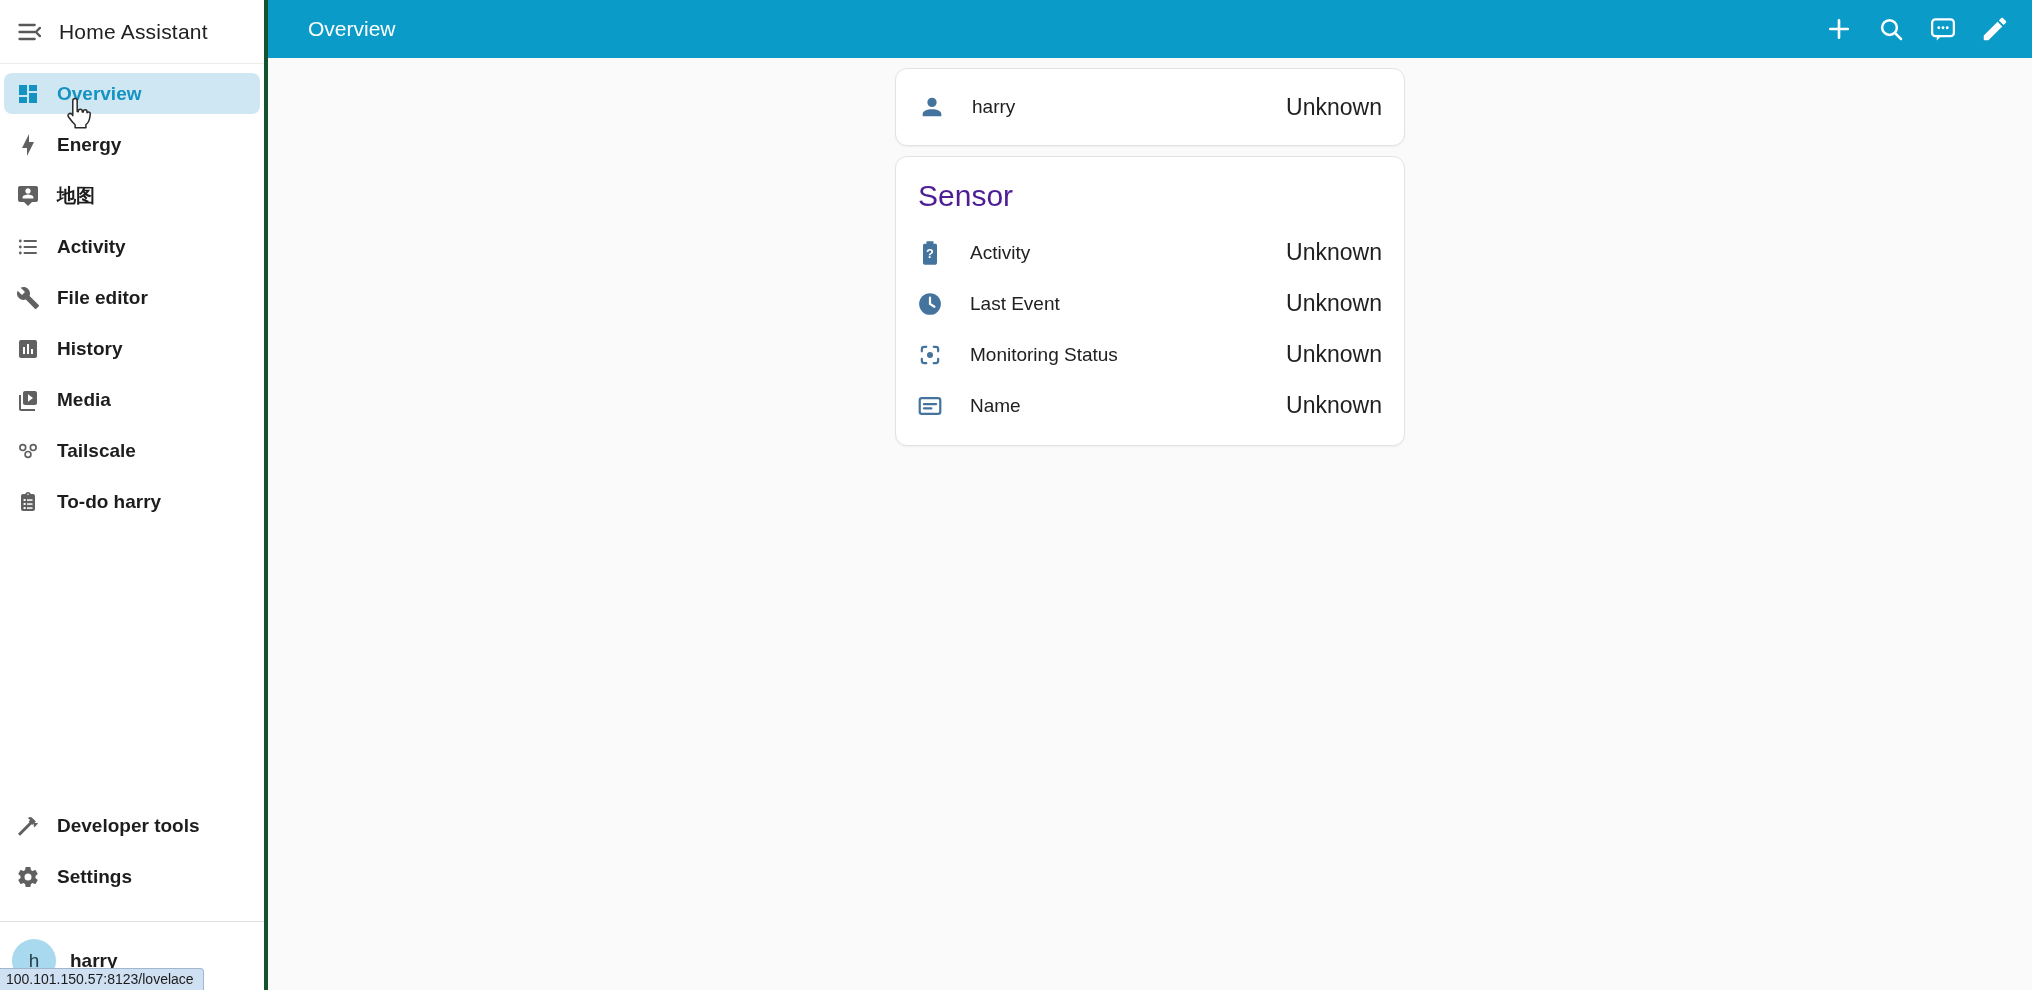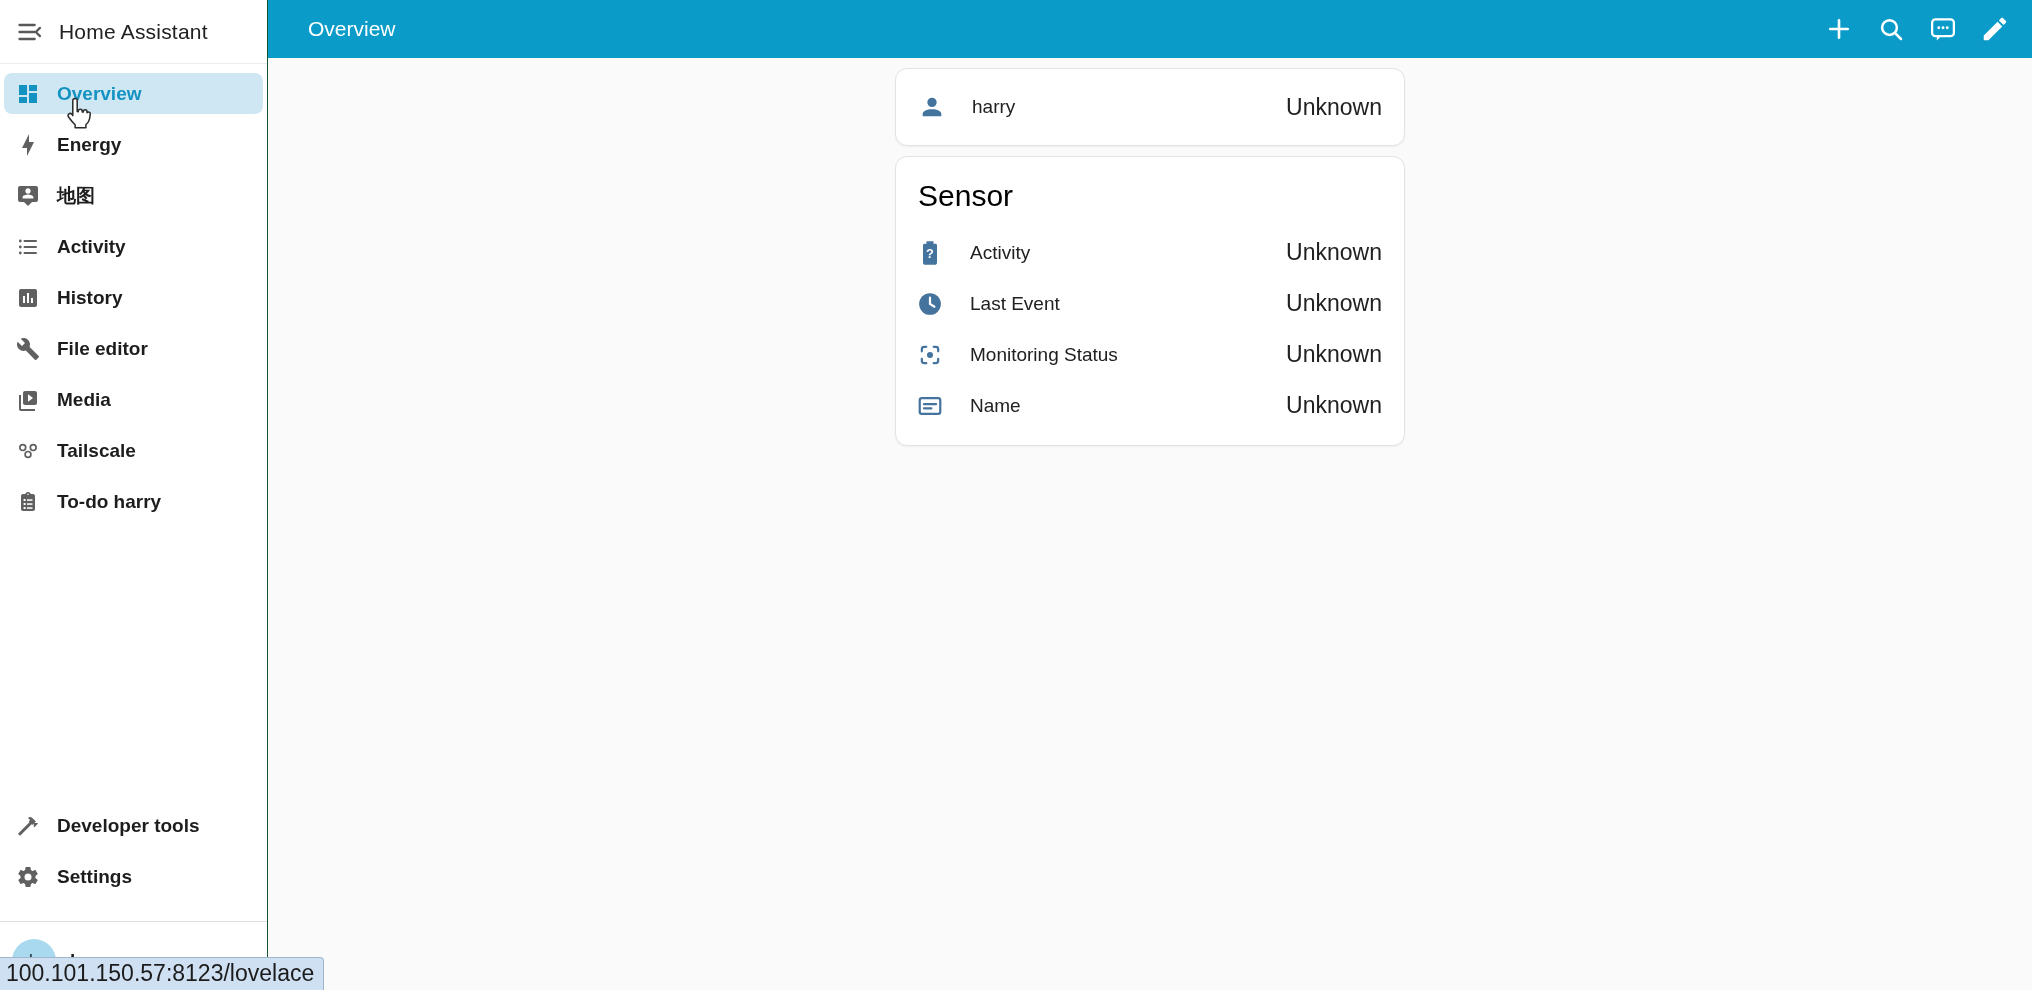--- a/index.html
+++ b/index.html
@@ -4,21 +4,21 @@
 <style>
   * { margin:0; padding:0; box-sizing:border-box; }
   html,body { width:2032px; height:990px; overflow:hidden; }
   body {
     font-family:"Liberation Sans", sans-serif;
     background:#fafafa; color:#212121; position:relative;
   }
   
   .sidebar {
     position:absolute; left:0; top:0; bottom:0; width:268px;
-    background:#fff; border-right:1px solid #14532d;
+    background:#fff; border-right:4px solid #14532d;
     display:flex; flex-direction:column; z-index:2;
   }
   .sb-header {
     height:64px; flex:0 0 64px; display:flex; align-items:center;
     padding-left:16px; gap:15px; border-bottom:1px solid #ececec;
   }
   .sb-header .menu-btn { width:28px; height:28px; color:#585858; cursor:pointer; background:none; border:none; }
   .sb-title { font-size:21px; color:#212121; letter-spacing:.2px; }
   .sb-nav { padding-top:9px; }
   .sb-item {
@@ -53,33 +53,33 @@
     position:absolute; left:268px; right:0; top:58px; bottom:0;
     display:flex; flex-direction:column; align-items:center;
     padding-top:10px; gap:10px;
   }
   .card {
     width:510px; background:#fff; border:1px solid #e3e3e3; border-radius:12px;
     box-shadow:0 1px 2px rgba(0,0,0,.05);
   }
   .person-card { height:78px; display:flex; align-items:center; padding:0 22px; }
   .sensor-card { padding:22px 22px 14px 20px; }
-  .card-title { font-size:30px; color:#000000; font-weight:normal; padding-left:2px; margin-bottom:14px; }
+  .card-title { font-size:30px; color:#4c1d95; font-weight:normal; padding-left:2px; margin-bottom:14px; }
   .entity-row { display:flex; align-items:center; height:51px; width:100%; cursor:pointer; }
   .person-card .entity-row { height:auto; }
   .entity-row .eicn { width:28px; height:28px; color:#44739e; flex:0 0 28px; margin-left:0px; }
   .entity-row .ename { margin-left:26px; font-size:19px; color:#212121; }
   .entity-row .estate { margin-left:auto; font-size:23px; color:#212121; }
   
   .cursor-overlay { position:absolute; left:60px; top:97px; z-index:60; pointer-events:none; }
   .url-tooltip {
     position:absolute; left:0; bottom:0; z-index:70;
     background:#cfe0f2; border:1px solid #9fb6cf; border-left:none; border-bottom:none;
     border-radius:0 4px 0 0; padding:2px 9px 3px 6px;
-    font-size:23px; color:#1b1b1b; white-space:nowrap;
+    font-size:14px; color:#1b1b1b; white-space:nowrap;
   }
   svg { display:block; }
 </style>
 </head>
 <body>
 
 <aside class="sidebar">
   <div class="sb-header">
     <button class="menu-btn">
       <svg viewBox="0 0 24 24">
@@ -124,37 +124,37 @@
               <circle cx="4.3" cy="18" r="1.4"></circle>
             </g>
             <path d="M8.5 6H20M8.5 12H20M8.5 18H20" stroke="currentColor" stroke-width="2" stroke-linecap="round" fill="none"></path>
           </svg>
       </span>
       <span>Activity</span>
     </div>
     <div class="sb-item">
       <span class="icn">
         <svg viewBox="0 0 24 24">
+            <path fill="currentColor" d="M22.7,19L13.6,9.9C14.5,7.6 14,4.9 12.1,3C10.1,1 7.1,0.6 4.7,1.7L9,6L6,9L1.6,4.7C0.4,7.1 0.9,10.1 2.9,12.1C4.8,14 7.5,14.5 9.8,13.6L18.9,22.7C19.3,23.1 19.9,23.1 20.3,22.7L22.6,20.4C23.1,20 23.1,19.3 22.7,19Z"></path>
+          </svg>
+      </span>
+      <span>File editor</span>
+    </div>
+    <div class="sb-item">
+      <span class="icn">
+        <svg viewBox="0 0 24 24">
             <rect x="3" y="3" width="18" height="18" rx="2" fill="currentColor"></rect>
             <g fill="#fff">
               <rect x="7" y="10" width="2" height="7"></rect>
               <rect x="11" y="7" width="2" height="10"></rect>
               <rect x="15" y="12" width="2" height="5"></rect>
             </g>
           </svg>
       </span>
       <span>History</span>
-    </div>
-    <div class="sb-item">
-      <span class="icn">
-        <svg viewBox="0 0 24 24">
-            <path fill="currentColor" d="M22.7,19L13.6,9.9C14.5,7.6 14,4.9 12.1,3C10.1,1 7.1,0.6 4.7,1.7L9,6L6,9L1.6,4.7C0.4,7.1 0.9,10.1 2.9,12.1C4.8,14 7.5,14.5 9.8,13.6L18.9,22.7C19.3,23.1 19.9,23.1 20.3,22.7L22.6,20.4C23.1,20 23.1,19.3 22.7,19Z"></path>
-          </svg>
-      </span>
-      <span>File editor</span>
     </div>
     <div class="sb-item">
       <span class="icn">
         <svg viewBox="0 0 24 24">
             <path fill="currentColor" d="M19 3H9C7.9 3 7 3.9 7 5v10c0 1.1.9 2 2 2h10c1.1 0 2-.9 2-2V5c0-1.1-.9-2-2-2z"></path>
             <polygon points="12,6.2 17,10 12,13.8" fill="#fff"></polygon>
             <path fill="currentColor" d="M3 7h2v14h14v2H5c-1.1 0-2-.9-2-2V7z"></path>
           </svg>
       </span>
       <span>Media</span>

